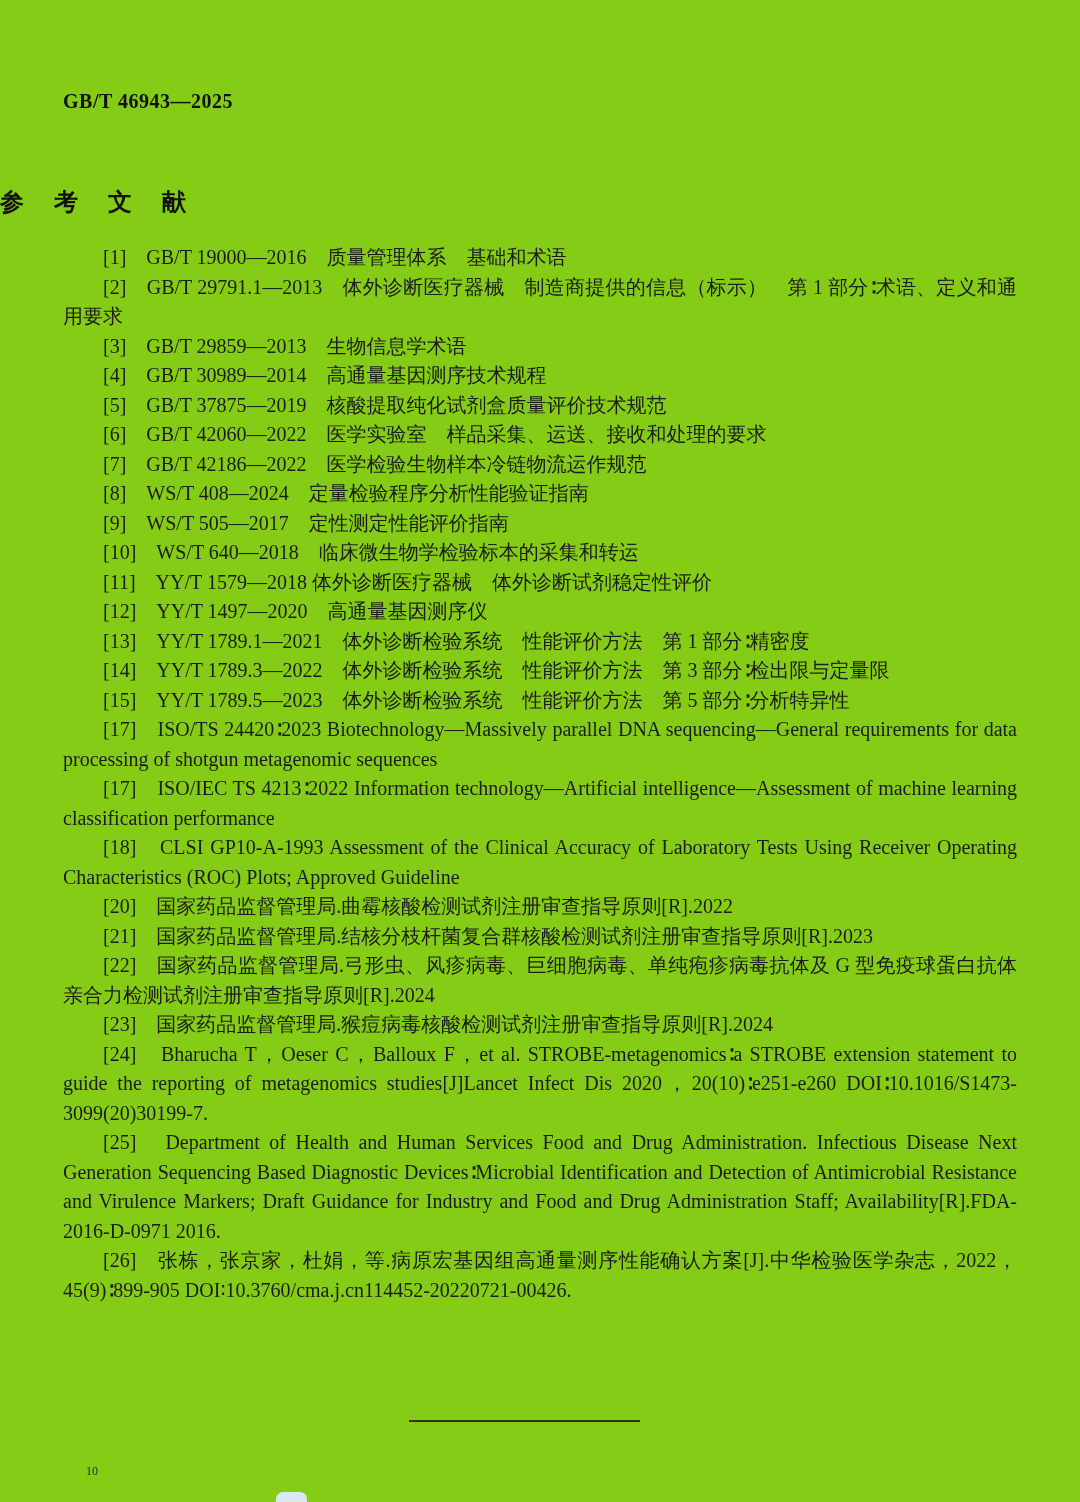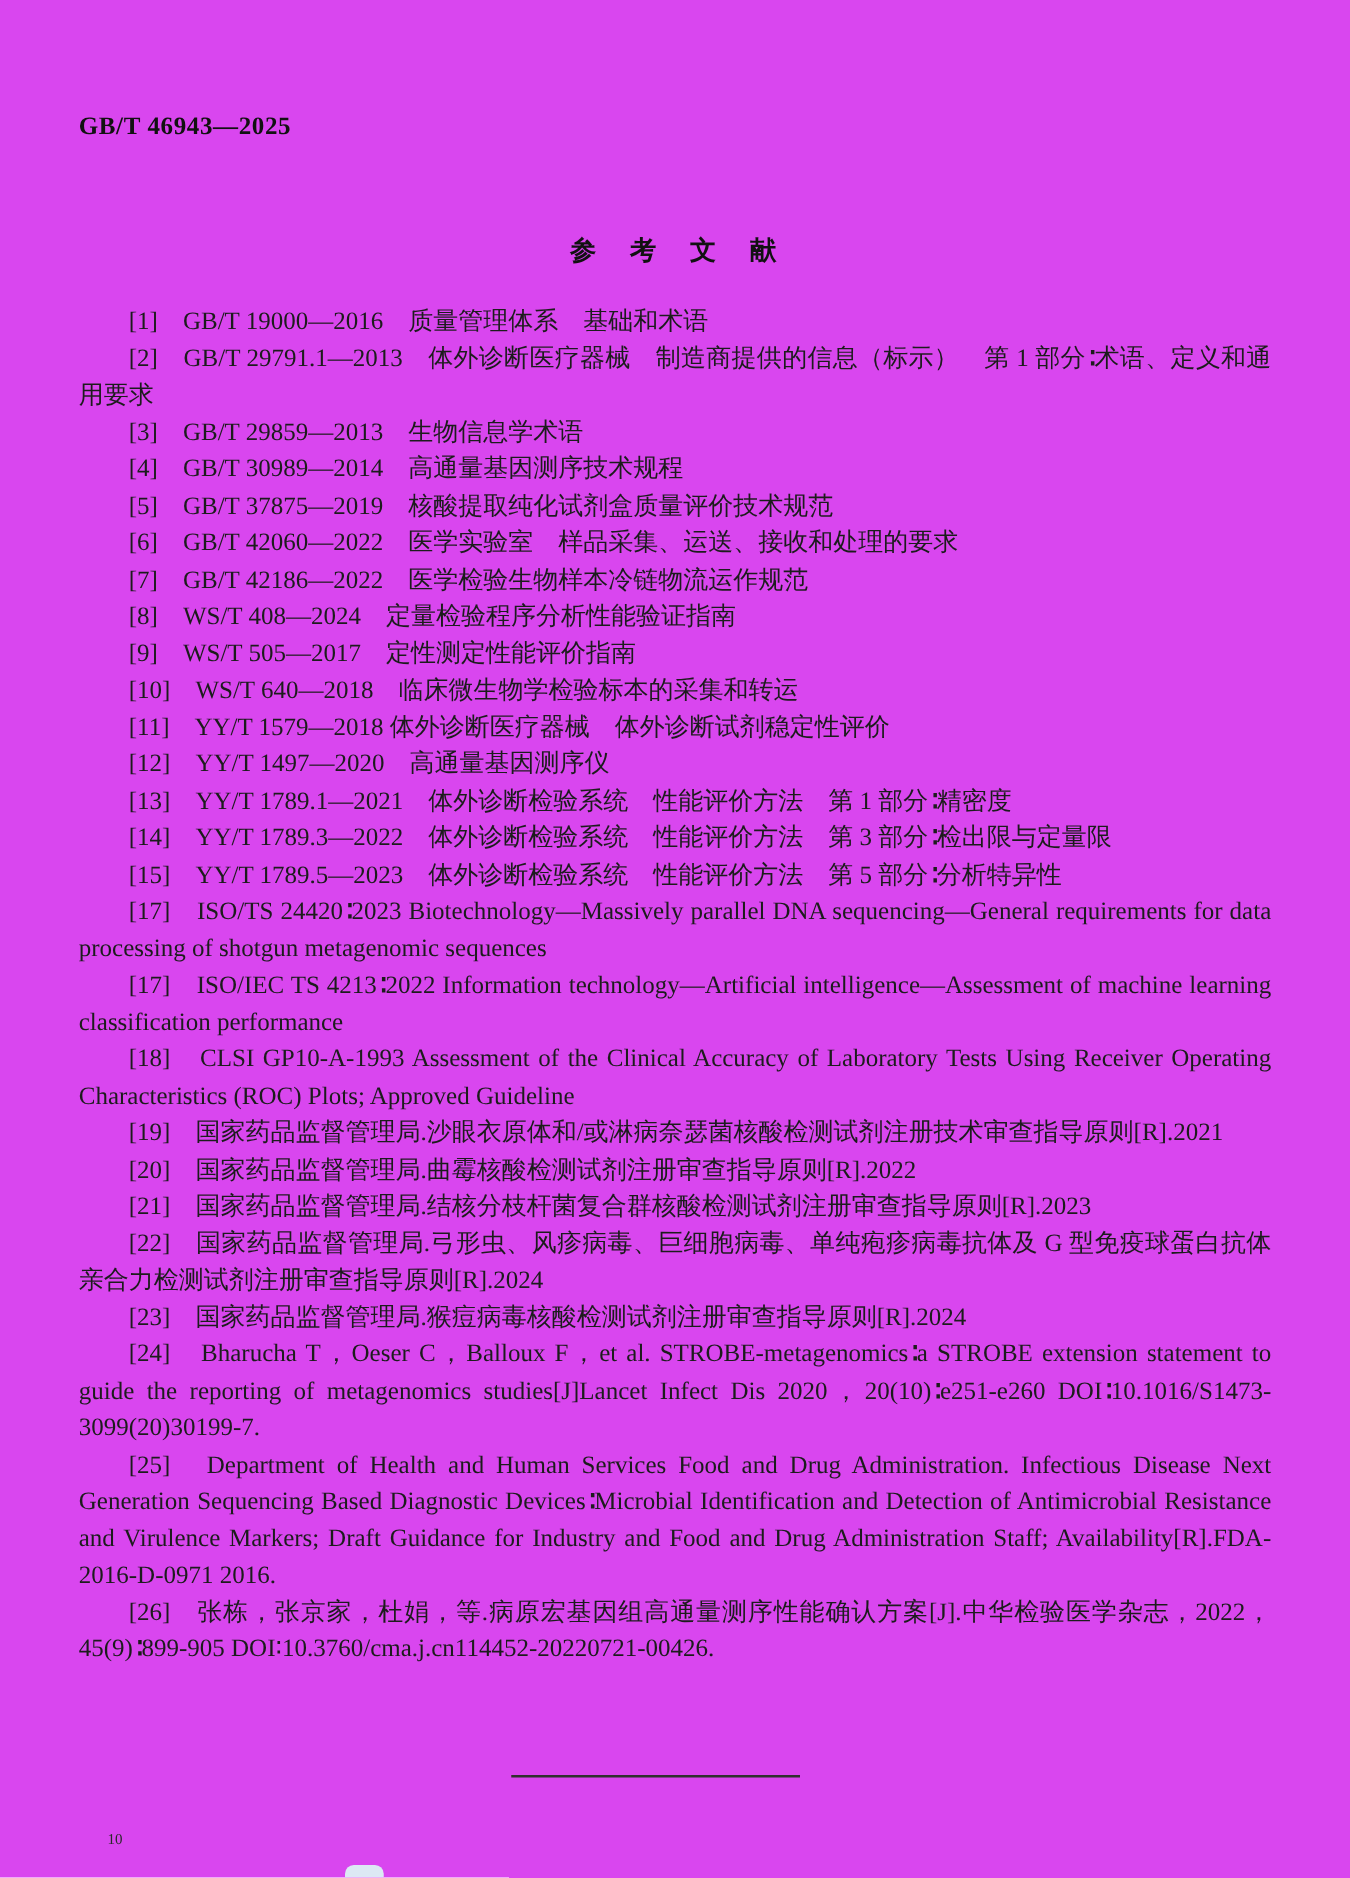--- a/index.html
+++ b/index.html
@@ -2,41 +2,41 @@
 <html><head>
 <meta charset="utf-8">
 <style>
   * { margin: 0; padding: 0; box-sizing: border-box; }
   html, body { background: #ffffff; }
   .page {
     position: relative;
     width: 1080px;
     height: 1502px;
     margin: 0 auto;
-    background: #d946ef;
+    background: #84cc16;
     overflow: hidden;
     font-family: "Liberation Serif", "DejaVu Serif", serif;
     color: #1a1a1a;
   }
   .doc-number {
     position: absolute;
     left: 63px;
     top: 90px;
     font-size: 20px;
     font-weight: bold;
     letter-spacing: 0.5px;
     color: #111111;
   }
   .ref-title {
     position: absolute;
     left: 0;
     right: 0;
     top: 186px;
-    text-align: center;
-    font-size: 21px;
+    text-align: left;
+    font-size: 24px;
     font-weight: bold;
     letter-spacing: 3px;
     color: #111111;
   }
   .ref-list {
     position: absolute;
     left: 63px;
     top: 231px;
     width: 954px;
     margin-top: 12px;
@@ -95,21 +95,20 @@
       <p>[9]　WS/T 505—2017　定性测定性能评价指南</p>
       <p>[10]　WS/T 640—2018　临床微生物学检验标本的采集和转运</p>
       <p>[11]　YY/T 1579—2018 体外诊断医疗器械　体外诊断试剂稳定性评价</p>
       <p>[12]　YY/T 1497—2020　高通量基因测序仪</p>
       <p>[13]　YY/T 1789.1—2021　体外诊断检验系统　性能评价方法　第 1 部分∶精密度</p>
       <p>[14]　YY/T 1789.3—2022　体外诊断检验系统　性能评价方法　第 3 部分∶检出限与定量限</p>
       <p>[15]　YY/T 1789.5—2023　体外诊断检验系统　性能评价方法　第 5 部分∶分析特异性</p>
       <p>[17]　ISO/TS 24420∶2023 Biotechnology—Massively parallel DNA sequencing—General requirements for data processing of shotgun metagenomic sequences</p>
       <p>[17]　ISO/IEC TS 4213∶2022 Information technology—Artificial intelligence—Assessment of machine learning classification performance</p>
       <p>[18]　CLSI GP10-A-1993 Assessment of the Clinical Accuracy of Laboratory Tests Using Receiver Operating Characteristics (ROC) Plots; Approved Guideline</p>
-      <p>[19]　国家药品监督管理局.沙眼衣原体和/或淋病奈瑟菌核酸检测试剂注册技术审查指导原则[R].2021</p>
       <p>[20]　国家药品监督管理局.曲霉核酸检测试剂注册审查指导原则[R].2022</p>
       <p>[21]　国家药品监督管理局.结核分枝杆菌复合群核酸检测试剂注册审查指导原则[R].2023</p>
       <p>[22]　国家药品监督管理局.弓形虫、风疹病毒、巨细胞病毒、单纯疱疹病毒抗体及 G 型免疫球蛋白抗体亲合力检测试剂注册审查指导原则[R].2024</p>
       <p>[23]　国家药品监督管理局.猴痘病毒核酸检测试剂注册审查指导原则[R].2024</p>
       <p>[24]　Bharucha T，Oeser C，Balloux F，et al. STROBE-metagenomics∶a STROBE extension statement to guide the reporting of metagenomics studies[J]Lancet Infect Dis 2020，20(10)∶e251-e260 DOI∶10.1016/S1473-3099(20)30199-7.</p>
       <p>[25]　Department of Health and Human Services Food and Drug Administration. Infectious Disease Next Generation Sequencing Based Diagnostic Devices∶Microbial Identification and Detection of Antimicrobial Resistance and Virulence Markers; Draft Guidance for Industry and Food and Drug Administration Staff; Availability[R].FDA-2016-D-0971 2016.</p>
       <p>[26]　张栋，张京家，杜娟，等.病原宏基因组高通量测序性能确认方案[J].中华检验医学杂志，2022，45(9)∶899-905 DOI∶10.3760/cma.j.cn114452-20220721-00426.</p>
     </div>
 
   <div class="footer-rule"></div>

